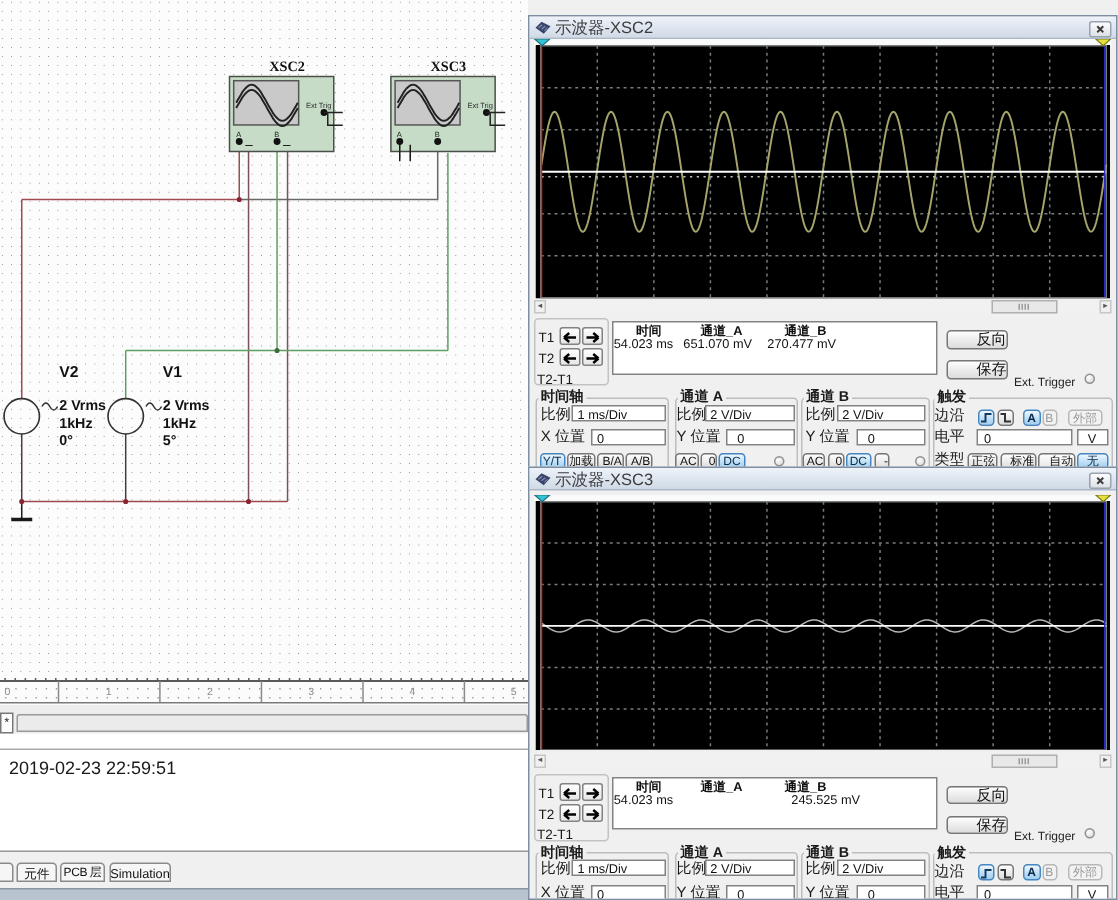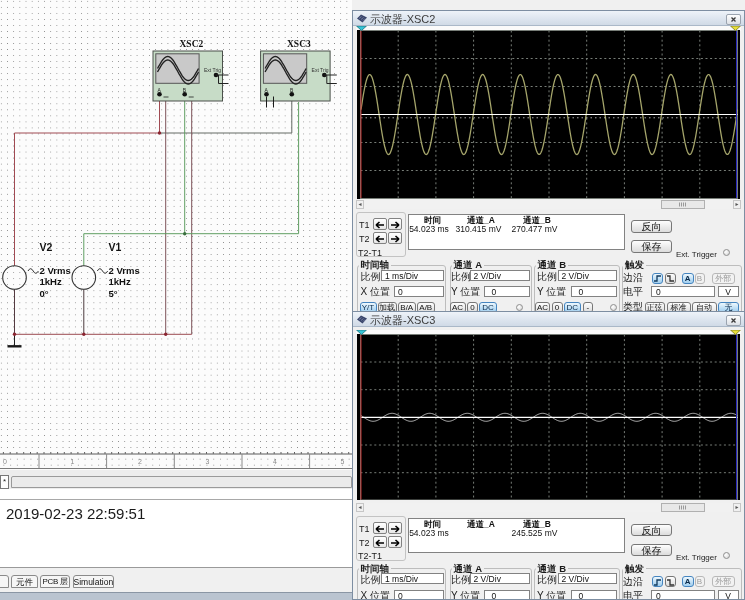--- a/index.html
+++ b/index.html
@@ -6,21 +6,21 @@
  font-family:"Liberation Sans",sans-serif;}
 *{box-sizing:border-box}
 .abs{position:absolute}
 .win{position:absolute;left:352px;width:393px;background:#f0f0f0;border:1px solid #7d8ea2;overflow:hidden}
 .tbar{position:absolute;left:0;top:0;width:391px;height:15px;
  background:linear-gradient(#eef3f9,#dde5ef 55%,#d0dae6);border-bottom:1px solid #aab8c8}
 .ttl{position:absolute;left:17px;top:1px;font-size:11px;color:#3c3c3c;line-height:14px}
 .closeb{position:absolute;left:372.5px;top:2.5px;width:15px;height:11px;border:1px solid #9aa3af;border-radius:2px;
  background:linear-gradient(#fdfdfd,#dde1e7)}
 .btn{position:absolute;border:1px solid #777;border-radius:3px;background:linear-gradient(#fefefe,#e9e9e9 60%,#dcdcdc);
- font-size:10px;color:#111;text-align:center}
+ font-size:10px;color:#111;text-align:right}
 .btnb{position:absolute;border:1px solid #4585c0;border-radius:3px;background:linear-gradient(#eef8fe,#b4d9f3 70%,#a4cfee);
  font-size:10px;color:#0a2a4a;text-align:center}
 .btnd{position:absolute;border:1px solid #b8b8b8;border-radius:3px;background:#f2f2f2;
  font-size:10px;color:#9a9a9a;text-align:center}
 .fld{position:absolute;background:#fff;border:1px solid #828282;font-size:8.5px;color:#111;line-height:9px;white-space:nowrap}
 .gb{position:absolute;border:1px solid #bdbdbd;border-radius:3px;height:51px;top:52.5px}
 .gl{position:absolute;top:48px;font-size:9.5px;font-weight:bold;color:#1a1a1a;background:#f0f0f0;padding:0 2px;line-height:10px;white-space:nowrap}
 .rl{position:absolute;font-size:10px;color:#1a1a1a;line-height:10px;white-space:nowrap}
 .ab{position:absolute;width:14px;height:12px;border:1px solid #828282;border-radius:2px;
  background:linear-gradient(#fff,#e6e6e6);text-align:center}
@@ -140,21 +140,21 @@
         <text x="340.5" y="11.5">5</text>
       </g>
 </svg>
 </div>
 
 <div class="abs" style="left:0;top:469.5px;width:352px;height:104.5px;background:#fff">
  <div class="abs" style="left:0;top:0;width:352px;height:19px;background:#ededed"></div>
  <div class="abs" style="left:0;top:5px;width:9px;height:14px;background:#fdfdfd;border:1px solid #777;font-size:8px;line-height:12px;text-align:center;color:#222">*</div>
  <div class="abs" style="left:10.5px;top:6px;width:341px;height:12.5px;background:#ebebeb;border:1px solid #9a9a9a;border-radius:2px 2px 0 0"></div>
  <div class="abs" style="left:0;top:29.5px;width:352px;height:1px;background:#a8a8a8"></div>
- <div class="abs" style="left:6px;top:35px;font-size:15px;color:#1a1a1a">2019-02-23 22:59:51</div>
+ <div class="abs" style="left:6px;top:35px;font-size:12px;color:#1a1a1a">2019-02-23 22:59:51</div>
 </div>
 
 <div class="abs" style="left:0;top:567px;width:352px;height:25px;background:#f0f0f0;border-top:1px solid #9a9a9a">
  <div class="abs" style="left:-8px;top:7px;width:17px;height:13px;background:#f6f6f6;border:1px solid #8a8a8a;border-radius:3px 3px 0 0"></div>
  <div class="abs" style="left:11px;top:7px;width:27px;height:13px;background:#f6f6f6;border:1px solid #8a8a8a;border-radius:3px 3px 0 0;font-size:8.5px;text-align:center;line-height:12px;color:#111">元件</div>
  <div class="abs" style="left:40px;top:7px;width:30px;height:13px;background:#f6f6f6;border:1px solid #8a8a8a;border-radius:3px 3px 0 0;font-size:8px;text-align:center;line-height:12px;color:#111;letter-spacing:-0.3px">PCB 层</div>
  <div class="abs" style="left:72.5px;top:7px;width:41px;height:13px;background:#f6f6f6;border:1px solid #8a8a8a;border-radius:3px 3px 0 0;font-size:8.5px;text-align:center;line-height:12px;color:#111">Simulation</div>
 </div>
 <div class="abs" style="left:0;top:592px;width:352px;height:8px;background:#bac4d0;border-top:1px solid #8a96a4"></div>
 
@@ -226,21 +226,21 @@
   <div class="ab" style="left:34.5px;top:20px">
         <svg width="12" height="10">
           <path d="M2 5 H10 M10 5 L6.5 2 M10 5 L6.5 8" stroke="#000" stroke-width="1.6" fill="none"></path>
         </svg>
       </div>
   <div class="abs" style="left:55px;top:2px;width:217px;height:35.5px;background:#fff;border:1px solid #828282"></div>
   <div class="hdr" style="left:64px;top:4px;width:31px">时间</div>
   <div class="hdr" style="left:107px;top:4px;width:42px">通道_A</div>
   <div class="hdr" style="left:163px;top:4px;width:42px">通道_B</div>
   <div class="val" style="left:54px;top:13px;width:44px">54.023 ms</div>
-  <div class="val" style="left:101px;top:13px;width:49px">310.415 mV</div>
+  <div class="val" style="left:101px;top:13px;width:49px">651.070 mV</div>
   <div class="val" style="left:157px;top:13px;width:49px">270.477 mV</div>
   <div class="btn" style="left:278px;top:8px;width:41px;height:12.5px;line-height:11.5px">反向</div>
   <div class="btn" style="left:278px;top:28px;width:41px;height:12.5px;line-height:11.5px">保存</div>
   <div class="rl" style="left:323px;top:37.5px;font-size:8px;color:#222">Ext. Trigger</div>
   <div class="circ" style="left:369.5px;top:36.5px"></div>
 
   <div class="gb" style="left:4px;width:89px"></div>
   <div class="gl" style="left:5.5px">时间轴</div>
   <div class="gb" style="left:97px;width:82px"></div>
   <div class="gl" style="left:98.5px">通道 A</div>
@@ -365,21 +365,21 @@
   <div class="ab" style="left:34.5px;top:20px">
         <svg width="12" height="10">
           <path d="M2 5 H10 M10 5 L6.5 2 M10 5 L6.5 8" stroke="#000" stroke-width="1.6" fill="none"></path>
         </svg>
       </div>
   <div class="abs" style="left:55px;top:2px;width:217px;height:35.5px;background:#fff;border:1px solid #828282"></div>
   <div class="hdr" style="left:64px;top:4px;width:31px">时间</div>
   <div class="hdr" style="left:107px;top:4px;width:42px">通道_A</div>
   <div class="hdr" style="left:163px;top:4px;width:42px">通道_B</div>
   <div class="val" style="left:54px;top:13px;width:44px">54.023 ms</div>
-  <div class="val" style="left:157px;top:13px;width:49px">245.525 mV</div>
+  <div class="val" style="left:173px;top:13px;width:49px">245.525 mV</div>
   <div class="btn" style="left:278px;top:8px;width:41px;height:12.5px;line-height:11.5px">反向</div>
   <div class="btn" style="left:278px;top:28px;width:41px;height:12.5px;line-height:11.5px">保存</div>
   <div class="rl" style="left:323px;top:37.5px;font-size:8px;color:#222">Ext. Trigger</div>
   <div class="circ" style="left:369.5px;top:36.5px"></div>
   <div class="gb" style="left:4px;width:89px"></div>
   <div class="gl" style="left:5.5px">时间轴</div>
   <div class="gb" style="left:97px;width:82px"></div>
   <div class="gl" style="left:98.5px">通道 A</div>
   <div class="gb" style="left:181px;width:86px"></div>
   <div class="gl" style="left:182.5px">通道 B</div>

